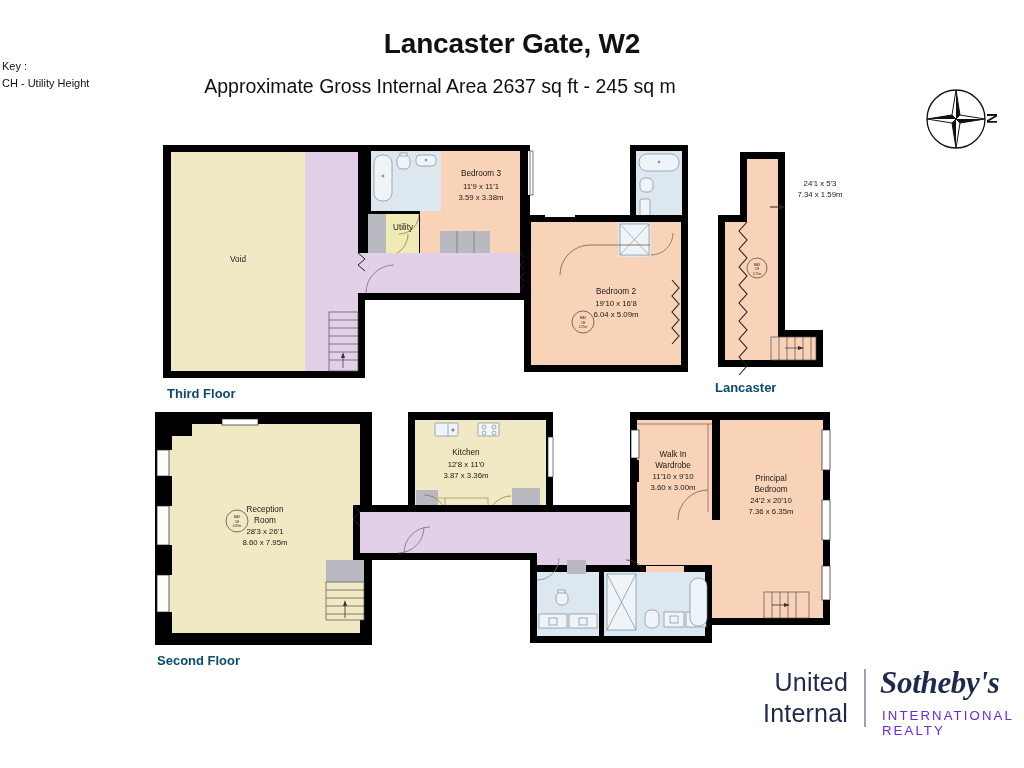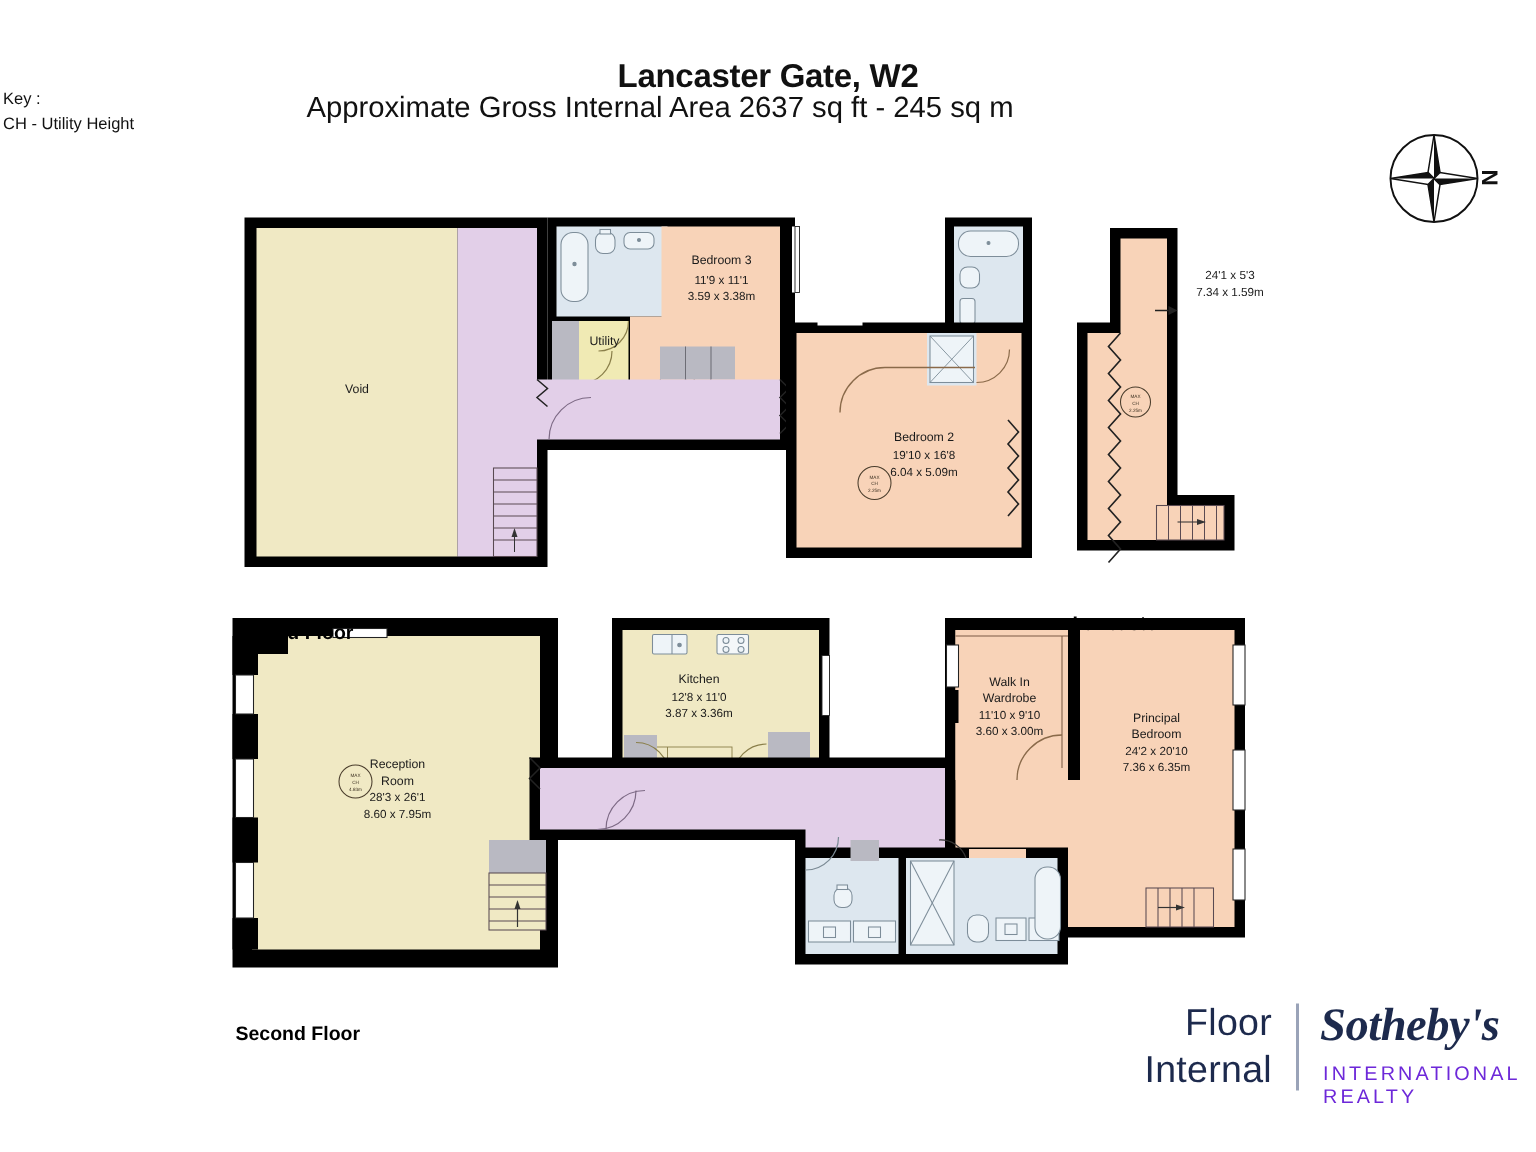--- a/index.html
+++ b/index.html
@@ -1,24 +1,24 @@
 <!DOCTYPE html>
 <html><head>
 <meta charset="utf-8">
 <style>
   html,body{margin:0;padding:0;background:#fff;}
   body{width:1024px;height:768px;overflow:hidden;
        font-family:"Liberation Sans","DejaVu Sans",sans-serif;color:#111;}
   #root{position:relative;width:1024px;height:768px;}
   .key{position:absolute;left:2px;top:58px;font-size:11px;line-height:17px;color:#111;}
   .title{position:absolute;left:0;top:28px;width:1024px;text-align:center;
-         font-size:22px;font-weight:bold;letter-spacing:-0.2px;margin-top:10px;}
-  .sub{position:absolute;left:0;top:60px;width:880px;text-align:center;
+         font-size:28px;font-weight:bold;letter-spacing:-0.2px;}
+  .sub{position:absolute;left:0;top:74px;width:880px;text-align:center;
        font-size:19.5px;line-height:25px;font-weight:normal;}
-  .floorlabel{position:absolute;font-size:13px;font-weight:bold;color:#000000;margin-top:28px;}
+  .floorlabel{position:absolute;font-size:13px;font-weight:bold;color:#0c4a6e;}
   #lbl-third{left:167px;top:386px;}
   #lbl-mezz{left:715px;top:380px;}
   #lbl-second{left:157px;top:653px;}
   .compass{position:absolute;left:925px;top:88px;width:62px;height:62px;}
   .compass .nlet{position:absolute;left:62px;top:22px;font-size:15px;font-weight:bold;
         transform:rotate(90deg);transform-origin:center;}
   .logo{position:absolute;left:752px;top:665px;width:272px;height:72px;
         color:#1d2a4d;}
   .logo .uk{position:absolute;left:0;top:2px;width:96px;text-align:right;
         font-size:25px;line-height:31px;font-weight:normal;letter-spacing:0.2px;}
@@ -310,20 +310,20 @@
     <text class="dim" x="771" y="503">24'2 x 20'10</text>
     <text class="dim" x="771" y="514">7.36 x 6.35m</text>
   </g>
 </svg>
 
 <div class="floorlabel" id="lbl-third">Third Floor</div>
 <div class="floorlabel" id="lbl-mezz">Lancaster</div>
 <div class="floorlabel" id="lbl-second">Second Floor</div>
 
 <div class="logo">
-  <div class="uk">Floor</div>
+  <div class="uk">United</div>
   <div class="uk" style="top:33px;">Internal</div>
   <div class="bar"></div>
   <div class="sot">Sotheby's</div>
   <div class="ir">INTERNATIONAL REALTY</div>
 </div>
 
 </div>
 
 </body></html>

